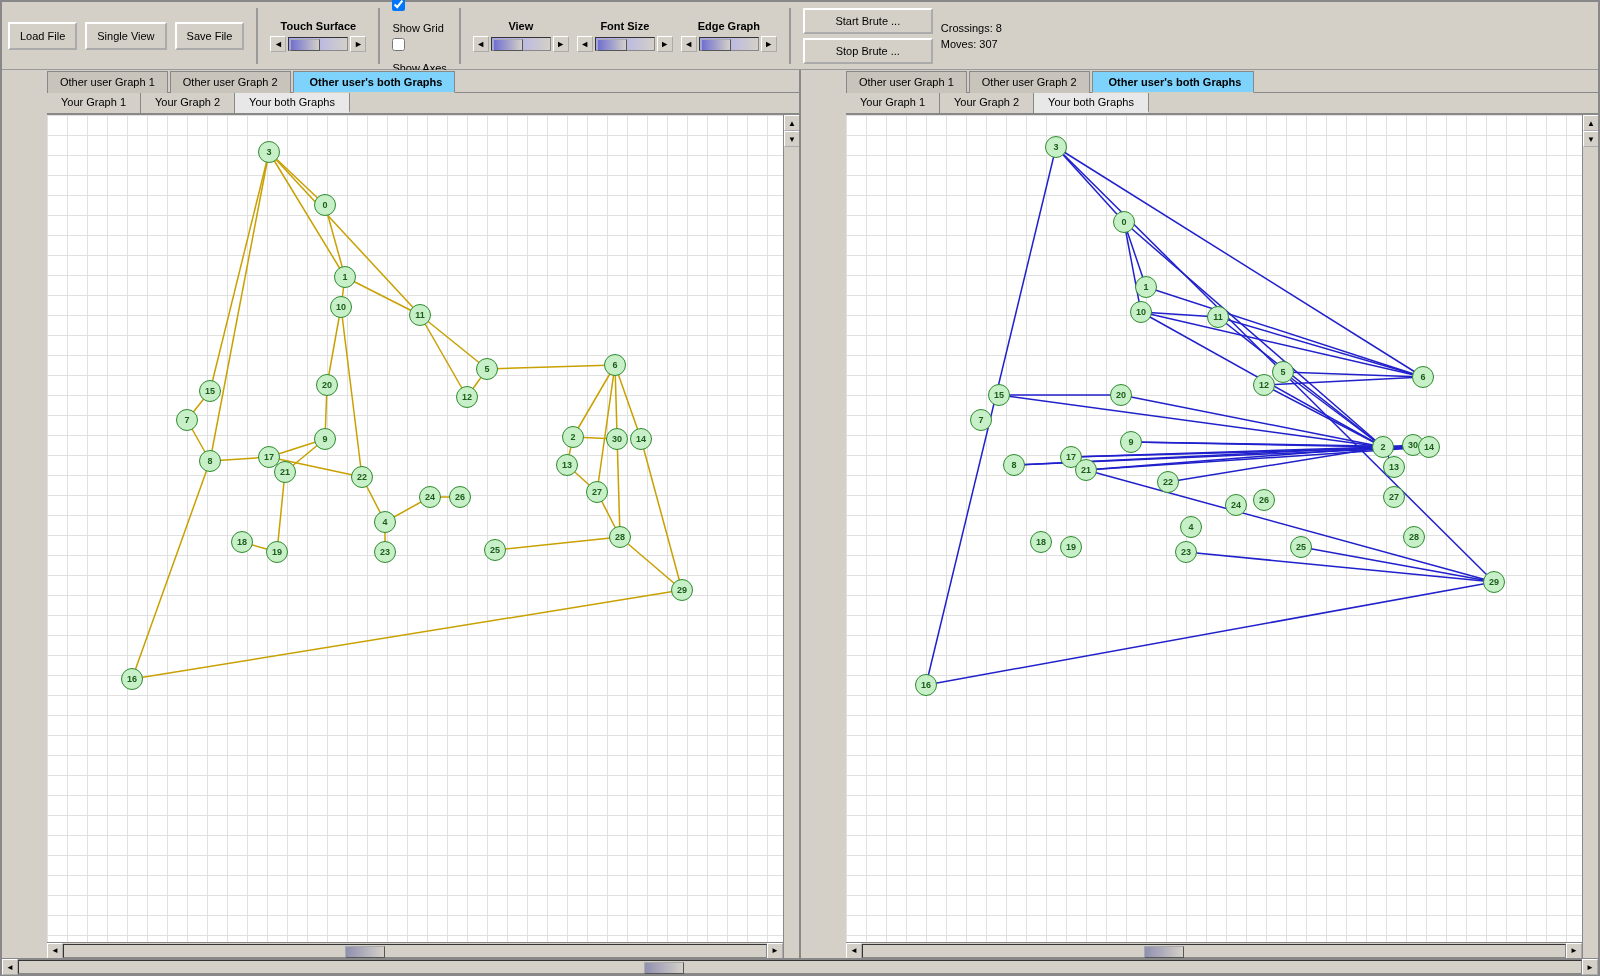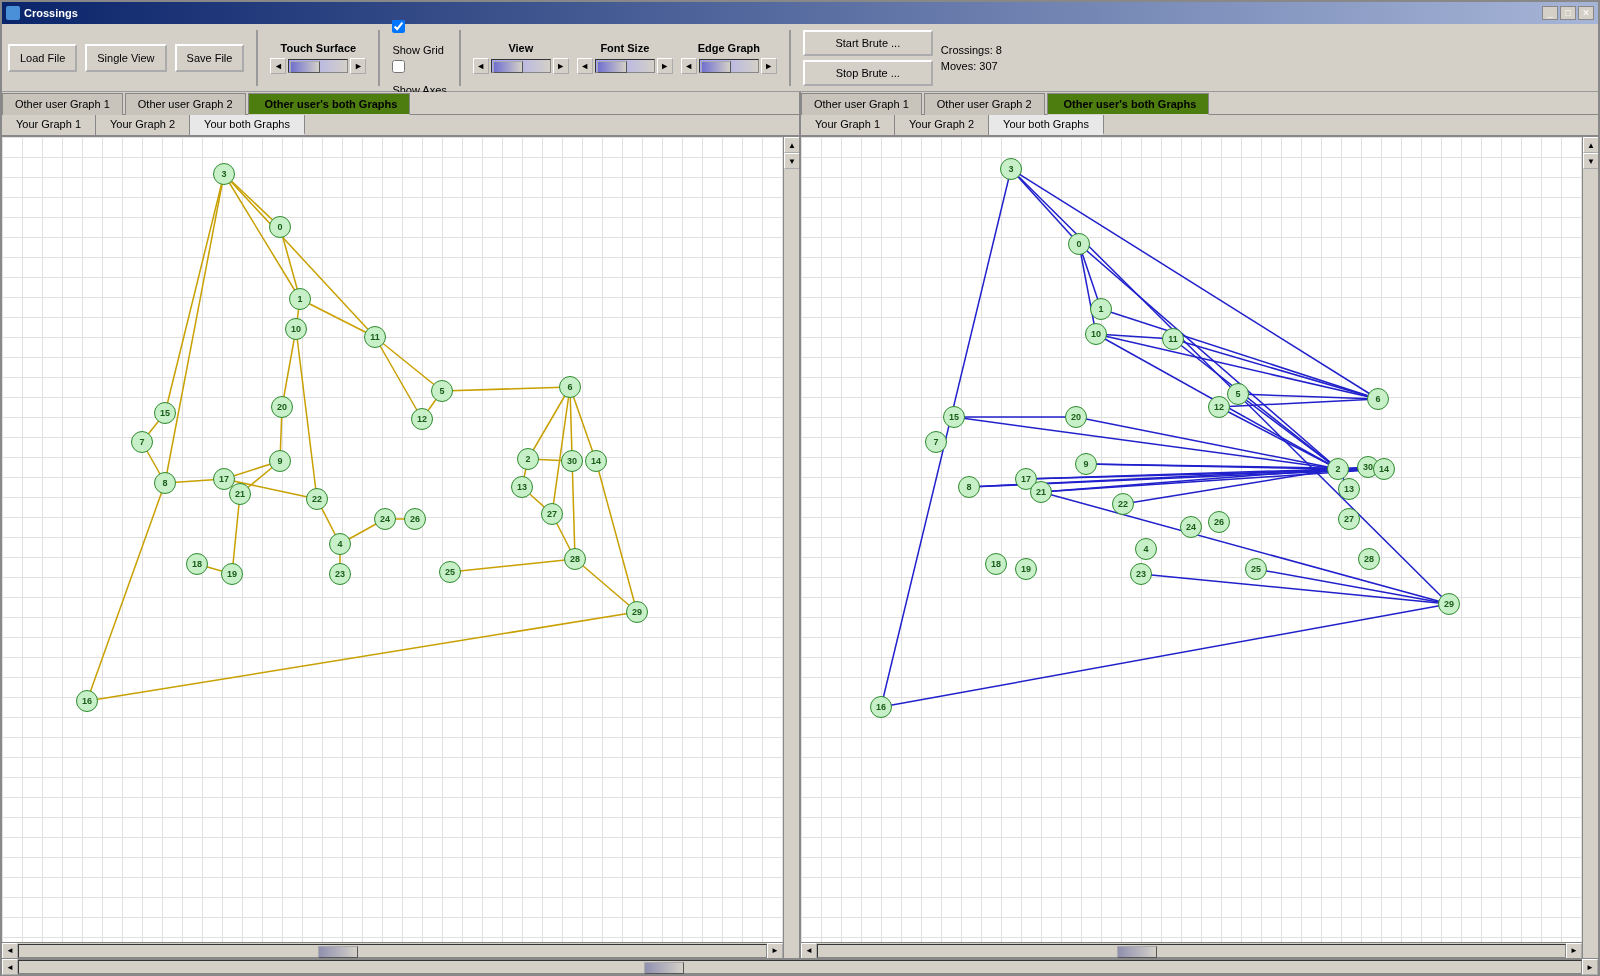--- a/index.html
+++ b/index.html
@@ -160,21 +160,21 @@
       font-size: 11px;
       cursor: pointer;
       border: 1px solid #888;
       border-bottom: none;
       background: #c8c4bc;
       margin-right: 2px;
       position: relative;
       top: 1px;
     }
     .tab.active {
-      background: #4d7c0f;
+      background: #7dd3fc;
       font-weight: bold;
       border-bottom: 1px solid #d4d0c8;
       z-index: 1;
       padding-left: 16px;
     }
     .sub-tabs-row {
       display: flex;
       background: #d4d0c8;
       border-bottom: 2px solid #888;
       flex-shrink: 0;
@@ -286,41 +286,31 @@
       display: flex;
       flex: 1;
       overflow: hidden;
     }
     .single-panel {
       flex: 1;
       display: flex;
       flex-direction: column;
       overflow: hidden;
       border-right: 2px solid #888;
+      margin-left: 45px;
     }
     .single-panel:last-child {
       border-right: none;
     }
   </style>
 </head>
 <body>
 
 <div class="window">
 
-  <div class="title-bar">
-    <div class="title-bar-left">
-      <div class="title-icon"></div>
-      <span class="title-text">Crossings</span>
-    </div>
-    <div class="title-buttons">
-      <div class="title-btn">_</div>
-      <div class="title-btn">□</div>
-      <div class="title-btn">✕</div>
-    </div>
-  </div>
 
   <div class="toolbar">
     <button class="btn">Load File</button>
     <button class="btn">Single View</button>
     <button class="btn">Save File</button>
 
     <div class="divider-v"></div>
 
     <div class="toolbar-group">
       <label>Touch Surface</label>

